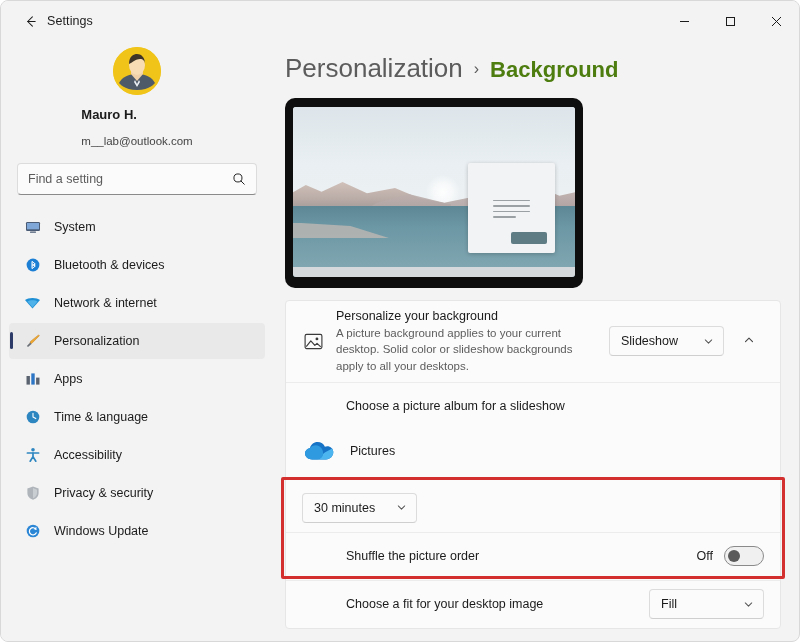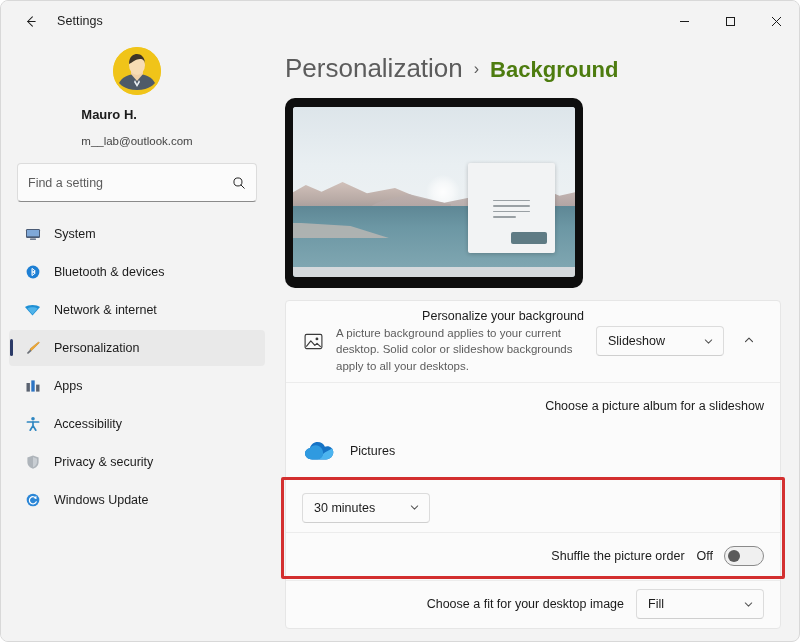--- a/index.html
+++ b/index.html
@@ -33,21 +33,21 @@
     width: 34px; height: 30px;
     margin-left: 12px;
     display: flex; align-items: center; justify-content: center;
     border-radius: 4px;
     cursor: pointer;
   }
   .back-btn svg { display:block; }
   .win-title {
     font-size: 12.5px;
     color: #1b1b1b;
-    margin-left: 10px;
+    margin-left: 0;
     letter-spacing: .1px;
   }
   .caption-buttons {
     position: absolute;
     right: 0; top: 0;
     height: 40px;
     display: flex;
   }
   .cap-btn {
     width: 46px; height: 40px;
@@ -86,21 +86,21 @@
   .acct-text { display: flex; flex-direction: column; gap: 1px; min-width:0; }
   .acct-name {
     font-size: 13px; font-weight: bold; color: #1b1b1b;
   }
   .acct-email {
     font-size: 11.5px; color: #444; white-space: nowrap; margin-top: 12px;
   }
 
   .search-wrap { padding: 4px 8px 12px 8px; }
   .search-box {
-    height: 39px;
+    height: 32px;
     background: #fbfbfb;
     border: 1px solid #dcdcdc;
     border-bottom: 1px solid #8a8a8a;
     border-radius: 4px;
     display: flex;
     align-items: center;
     padding: 0 10px;
     gap: 6px;
   }
   .search-box input {
@@ -281,33 +281,32 @@
   .row-icon {
     width: 22px; height: 22px;
     flex: 0 0 22px;
     display: flex; align-items: center; justify-content: center;
   }
   .row-text { flex: 1 1 auto; min-width: 0; padding: 8px 0; }
   .row-title {
     font-size: 12.5px;
     color: #1b1b1b;
     margin-bottom: 2px;
-    text-align: right;
   }
   .row-desc {
     font-size: 11.5px;
     color: #5d5d5d;
     line-height: 1.42;
     max-width: 272px;
   }
   .row-title.only { margin-bottom: 0; margin-left: 44px; }
   .row-right { flex: 0 0 auto; display: flex; align-items: center; gap: 10px; }
 
   .combo {
-    width: 128px;
+    width: 115px;
     height: 30px;
     background: #fbfbfb;
     border: 1px solid #dcdcdc;
     border-bottom-color: #cfcfcf;
     border-radius: 4px;
     display: flex;
     align-items: center;
     justify-content: space-between;
     padding: 0 9px 0 11px;
     font-size: 12.5px;
@@ -491,20 +490,29 @@
             <svg width="16" height="16" viewBox="0 0 16 16">
               <rect x="1.5" y="5" width="3.4" height="8.6" fill="#5a6270"></rect>
               <rect x="6.3" y="2.4" width="3.4" height="11.2" fill="#2c74c4"></rect>
               <rect x="11.1" y="6.6" width="3.4" height="7" fill="#5a6270"></rect>
             </svg>
           </span>
           <span class="nav-label">Apps</span>
         </div>
 
 
+        <div class="nav-item">
+          <span class="nav-icon">
+            <svg width="16" height="16" viewBox="0 0 16 16">
+              <circle cx="8" cy="8" r="6.3" fill="#2e86c1"></circle>
+              <path d="M8 8 L8 4.3 M8 8 L10.8 9.6" stroke="#fff" stroke-width="1.1" stroke-linecap="round"></path>
+            </svg>
+          </span>
+          <span class="nav-label">Time &amp; language</span>
+        </div>
 
 
         <div class="nav-item">
           <span class="nav-icon">
             <svg width="16" height="16" viewBox="0 0 16 16">
               <circle cx="8" cy="2.8" r="1.8" fill="#2e86c1"></circle>
               <path d="M2.4 6 H13.6" stroke="#2e86c1" stroke-width="1.7" stroke-linecap="round"></path>
               <path d="M8 6 V9.6 M8 9.6 L5.2 14.2 M8 9.6 L10.8 14.2" stroke="#2e86c1" stroke-width="1.7" stroke-linecap="round" fill="none"></path>
             </svg>
           </span>

